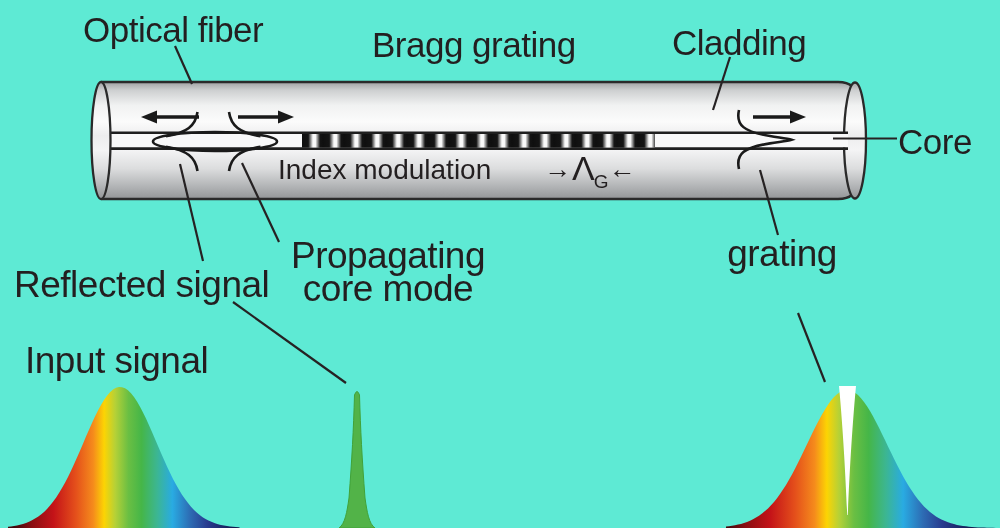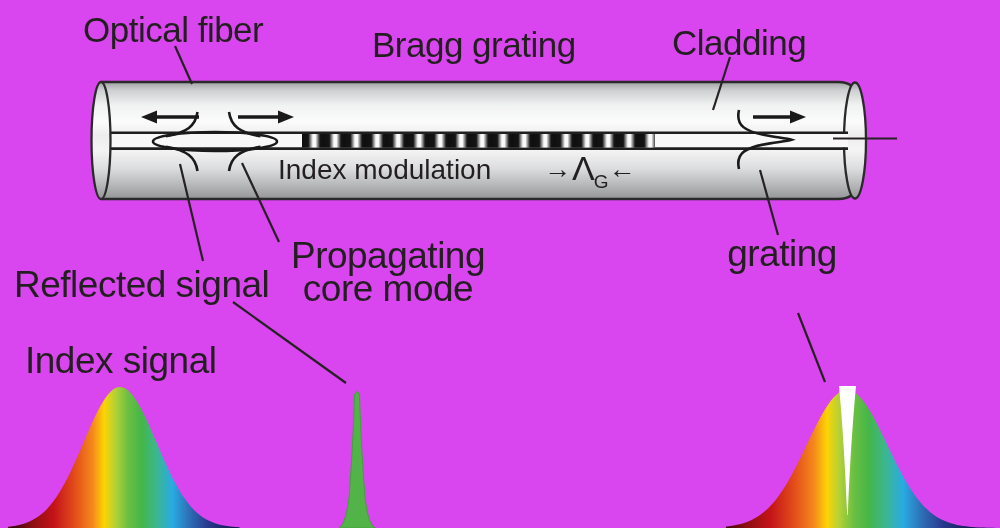--- a/index.html
+++ b/index.html
@@ -1,17 +1,17 @@
 <!DOCTYPE html>
 <html><head>
 <meta charset="utf-8">
 <style>
   html,body{margin:0;padding:0;background:#ffffff;}
   .canvas{
-    position:relative;width:1000px;height:528px;background:#d946ef;overflow:hidden;
+    position:relative;width:1000px;height:528px;background:#5eead4;overflow:hidden;
     font-family:"Liberation Sans", sans-serif;color:#231f20;
   }
   .canvas svg{position:absolute;left:0;top:0;}
   .lbl{position:absolute;white-space:nowrap;letter-spacing:-0.5px;line-height:1;}
   .lbl-top{font-size:35px;}
   .lbl-bottom{font-size:37px;}
   #label-index-modulation{font-size:28px;letter-spacing:0;margin-left:20px;}
   .centered{text-align:center;white-space:normal;}
   #label-propagating{left:272px;top:239px;width:232px;line-height:33px;}
   #label-transmitted{left:672px;top:233px;width:220px;line-height:41px;}
@@ -135,35 +135,36 @@
 
     <path id="input-curve" fill="url(#spectrumGradInput)" d="M8,528 L8.0,526.7 L11.0,526.4 L14.0,525.9 L17.0,525.4 L20.0,524.7 L23.0,523.9 L26.0,522.9 L29.0,521.7 L32.0,520.3 L35.0,518.6 L38.0,516.7 L41.0,514.4 L44.0,511.9 L47.0,508.9 L50.0,505.6 L53.0,501.8 L56.0,497.7 L59.0,493.1 L62.0,488.1 L65.0,482.7 L68.0,476.9 L71.0,470.7 L74.0,464.3 L77.0,457.6 L80.0,450.7 L83.0,443.7 L86.0,436.6 L89.0,429.7 L92.0,422.9 L95.0,416.5 L98.0,410.4 L101.0,404.9 L104.0,399.9 L107.0,395.7 L110.0,392.2 L113.0,389.6 L116.0,387.8 L119.0,387.1 L122.0,387.2 L125.0,388.3 L128.0,390.3 L131.0,393.3 L134.0,397.0 L137.0,401.5 L140.0,406.7 L143.0,412.4 L146.0,418.6 L149.0,425.2 L152.0,432.0 L155.0,439.0 L158.0,446.0 L161.0,453.0 L164.0,459.8 L167.0,466.5 L170.0,472.8 L173.0,478.9 L176.0,484.5 L179.0,489.8 L182.0,494.7 L185.0,499.1 L188.0,503.1 L191.0,506.7 L194.0,509.9 L197.0,512.8 L200.0,515.2 L203.0,517.4 L206.0,519.2 L209.0,520.8 L212.0,522.1 L215.0,523.2 L218.0,524.2 L221.0,524.9 L224.0,525.6 L227.0,526.1 L230.0,526.5 L233.0,526.8 L236.0,527.1 L239.0,527.3 L240,528 Z"></path>
     <path id="transmitted-curve" fill="url(#spectrumGradTrans)" d="M726,528 L726.0,526.6 L729.0,526.2 L732.0,525.8 L735.0,525.3 L738.0,524.6 L741.0,523.9 L744.0,523.0 L747.0,521.9 L750.0,520.7 L753.0,519.3 L756.0,517.6 L759.0,515.7 L762.0,513.6 L765.0,511.1 L768.0,508.4 L771.0,505.3 L774.0,501.9 L777.0,498.2 L780.0,494.1 L783.0,489.6 L786.0,484.9 L789.0,479.8 L792.0,474.4 L795.0,468.7 L798.0,462.8 L801.0,456.8 L804.0,450.6 L807.0,444.3 L810.0,438.0 L813.0,431.8 L816.0,425.8 L819.0,420.0 L822.0,414.5 L825.0,409.4 L828.0,404.7 L831.0,400.6 L834.0,397.1 L837.0,394.2 L840.0,392.1 L843.0,390.7 L846.0,390.0 L849.0,390.2 L852.0,391.1 L855.0,392.7 L858.0,395.1 L861.0,398.2 L864.0,401.9 L867.0,406.2 L870.0,411.0 L873.0,416.3 L876.0,421.9 L879.0,427.8 L882.0,433.9 L885.0,440.1 L888.0,446.4 L891.0,452.6 L894.0,458.8 L897.0,464.8 L900.0,470.6 L903.0,476.2 L906.0,481.5 L909.0,486.5 L912.0,491.1 L915.0,495.5 L918.0,499.4 L921.0,503.1 L924.0,506.4 L927.0,509.3 L930.0,512.0 L933.0,514.3 L936.0,516.4 L939.0,518.2 L942.0,519.8 L945.0,521.1 L948.0,522.3 L951.0,523.3 L954.0,524.1 L957.0,524.9 L960.0,525.4 L963.0,525.9 L966.0,526.3 L969.0,526.7 L972.0,527.0 L975.0,527.2 L978.0,527.4 L981.0,527.5 L984.0,527.6 L987.0,527.7 L990.0,527.8 L993.0,527.8 L996.0,527.9 L996,528 Z"></path>
     <path id="notch-wedge" fill="#ffffff" d="M839,386 L856,386 C851.5,434 849.1,484 847.8,515 L847.2,515 C845.9,484 843.5,434 839,386 Z"></path>
     <path id="reflected-spike" fill="#52b348" stroke="#41a238" stroke-width="1" d="M339,528 C345,524 347,512 349,498 C352,458 353.5,430 354.5,395 Q357,388 359.5,395 C360.5,430 362,458 365,498 C367,512 369,524 375,528 Z"></path>
   </svg>
 
   <div class="lbl lbl-top" style="left:83px;top:12px;">Optical fiber</div>
   <div class="lbl lbl-top" style="left:372px;top:27px;">Bragg grating</div>
   <div class="lbl lbl-top" style="left:672px;top:25px;">Cladding</div>
+  <div class="lbl lbl-top" style="left:898px;top:124px;">Core</div>
   <div class="lbl" id="label-index-modulation" style="left:258px;top:156px;">Index modulation</div>
 
   <div id="index-mod-unit">
     <span class="inward-arrow">→</span>
     <span class="lambda">Λ</span>
     <span class="lambda-sub">G</span>
     <span class="inward-arrow">←</span>
   </div>
 
   <div class="lbl lbl-bottom" style="left:14px;top:266px;">Reflected signal</div>
 
   <div class="lbl lbl-bottom centered" id="label-propagating">
     <div>Propagating</div>
     <div>core mode</div>
   </div>
 
-  <div class="lbl lbl-bottom" style="left:25px;top:342px;">Index signal</div>
+  <div class="lbl lbl-bottom" style="left:25px;top:342px;">Input signal</div>
 
   <div class="lbl lbl-bottom centered" id="label-transmitted">
     <div>grating</div>
   </div>
 
 </div>
 
 </body></html>

